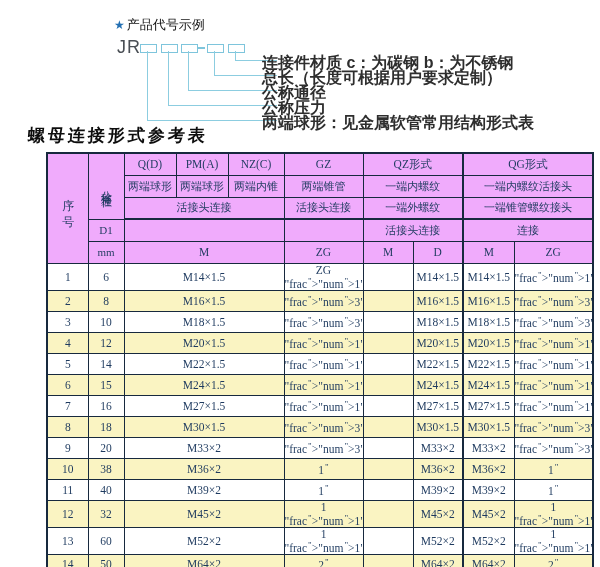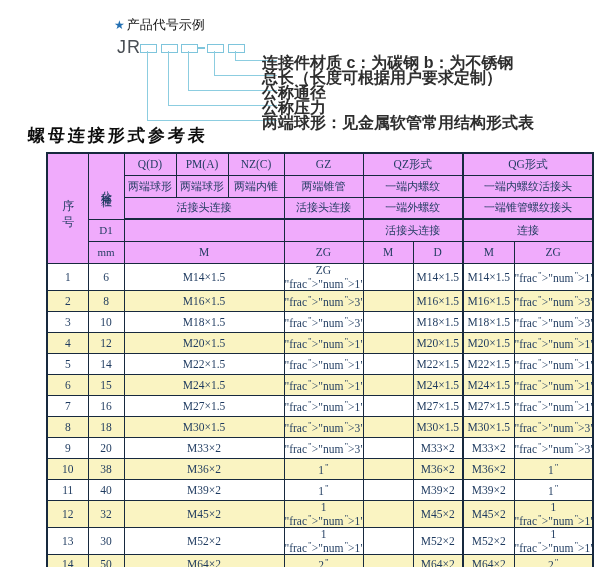--- a/index.html
+++ b/index.html
@@ -240,21 +240,21 @@
         <td>32</td>
         <td colspan="3">M45×2</td>
         <td>1 <span class="&lt;span">"</span>frac<span class="in">"</span>&gt;<span class="&lt;span">"</span>num<span class="in">"</span>&gt;1<span class="&lt;span">"</span>den&gt;4</td>
         <td></td>
         <td>M45×2</td>
         <td class="bl2">M45×2</td>
         <td>1 <span class="&lt;span">"</span>frac<span class="in">"</span>&gt;<span class="&lt;span">"</span>num<span class="in">"</span>&gt;1<span class="&lt;span">"</span>den&gt;4</td>
       </tr>
       <tr class="odd">
         <td>13</td>
-        <td>30</td>
+        <td>60</td>
         <td colspan="3">M52×2</td>
         <td>1 <span class="&lt;span">"</span>frac<span class="in">"</span>&gt;<span class="&lt;span">"</span>num<span class="in">"</span>&gt;1<span class="&lt;span">"</span>den&gt;2</td>
         <td></td>
         <td>M52×2</td>
         <td class="bl2">M52×2</td>
         <td>1 <span class="&lt;span">"</span>frac<span class="in">"</span>&gt;<span class="&lt;span">"</span>num<span class="in">"</span>&gt;1<span class="&lt;span">"</span>den&gt;2</td>
       </tr>
       <tr class="even">
         <td>14</td>
         <td>50</td>

